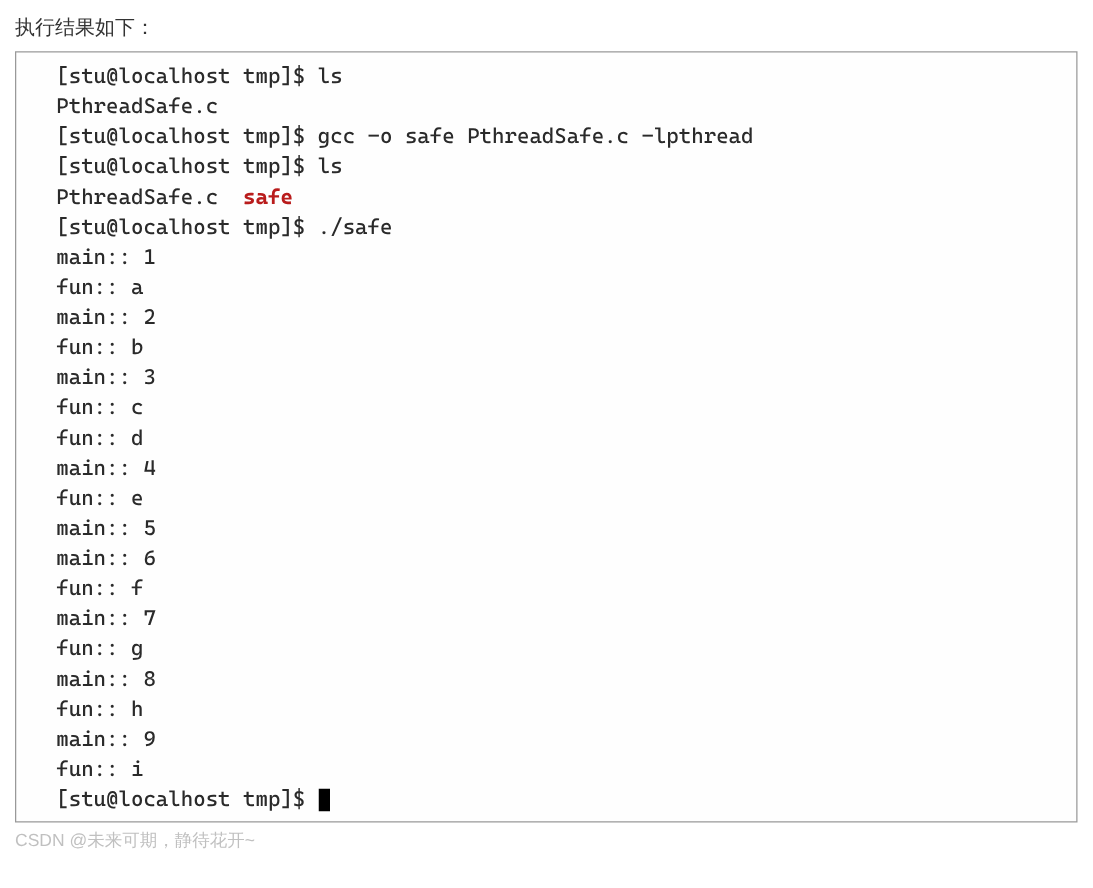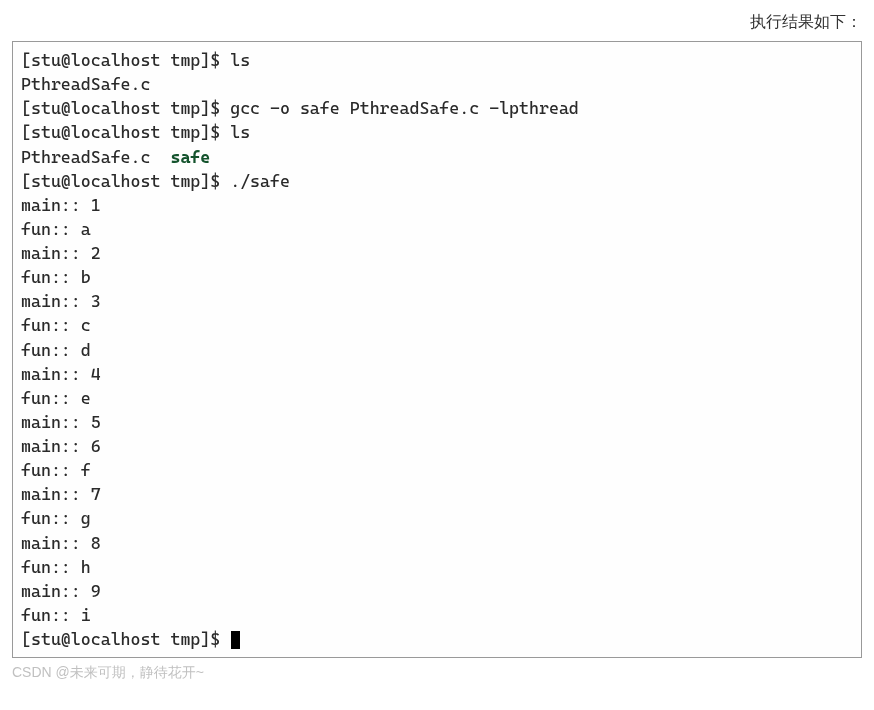--- a/index.html
+++ b/index.html
@@ -10,38 +10,38 @@
     body {
       font-family: "Microsoft YaHei", Arial, sans-serif;
       background: #ffffff;
       padding: 12px;
       width: 874px;
     }
     .caption {
       font-size: 16px;
       color: #333;
       margin-bottom: 8px;
-      text-align: right;
     }
     .terminal {
       border: 1px solid #999;
       background: #fefefe;
       padding: 6px 8px;
       font-family: "Cascadia Mono", "Consolas", "DejaVu Sans Mono", monospace;
       font-size: 17px;
       line-height: 1.42;
       color: #2a2a2a;
       white-space: pre;
       position: relative;
     }
     .line {
       white-space: pre;
+      margin-left: 24px;
     }
     .green {
-      color: #14532d;
+      color: #b91c1c;
       font-weight: bold;
     }
     .cursor {
       display: inline-block;
       width: 9px;
       height: 18px;
       background: #000;
       vertical-align: text-bottom;
       margin-left: 1px;
     }

